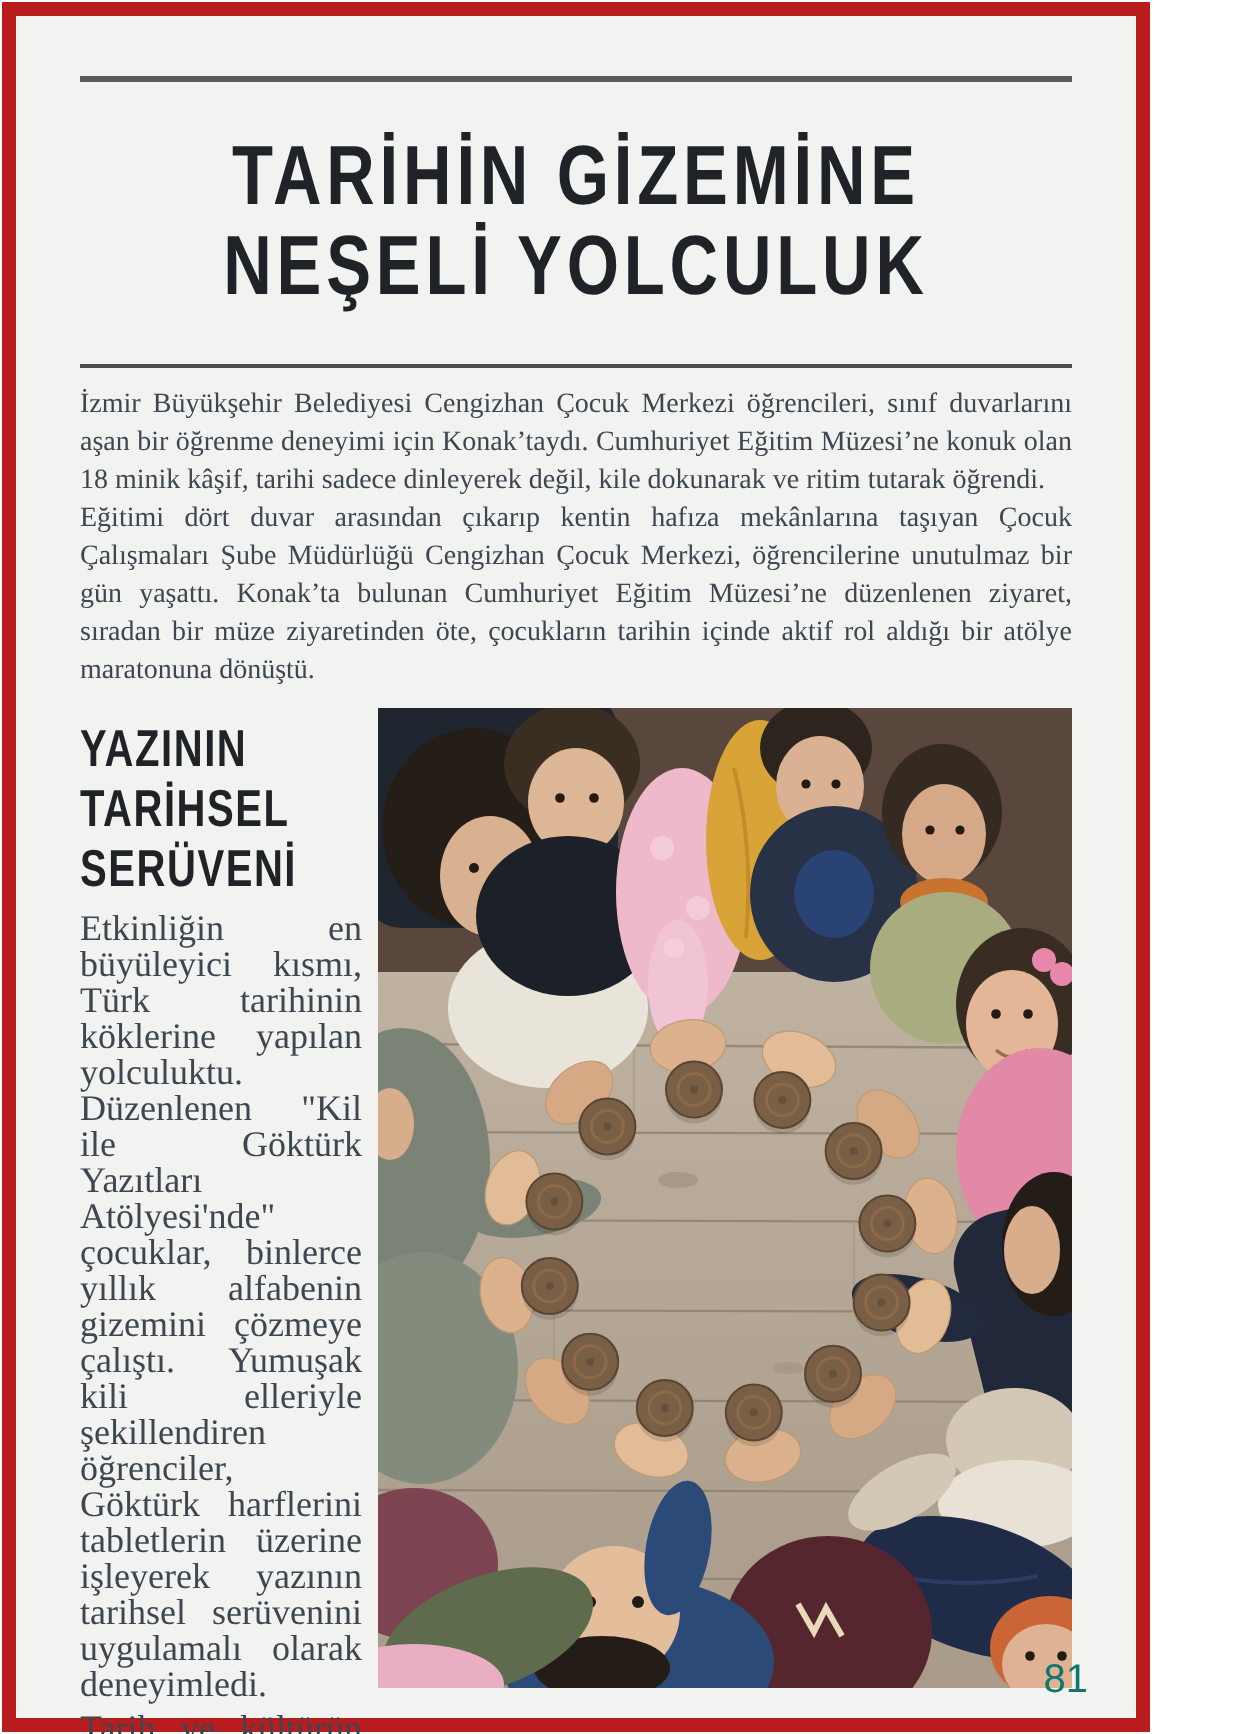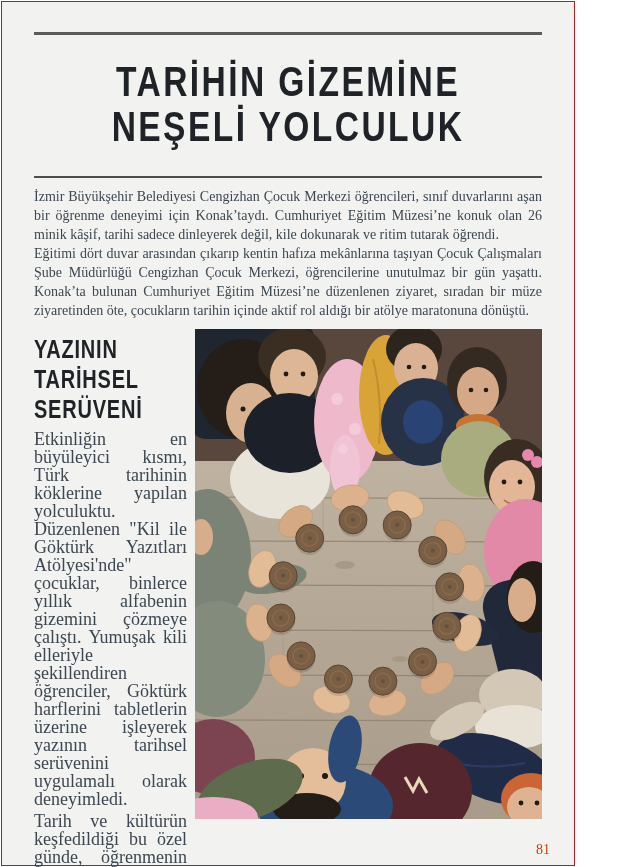--- a/index.html
+++ b/index.html
@@ -1,55 +1,55 @@
 <!DOCTYPE html>
 <html lang="tr"><head>
 <meta charset="utf-8">
 <style>
   html,body{margin:0;padding:0;width:617px;height:867px;overflow:hidden;background:#ffffff;}
   .page{
     position:relative;box-sizing:border-box;margin:1px;width:574px;height:865px;
-    background:#f2f2f0;border:1px solid #b91c1c;padding:0 32px;
+    background:#f2f2f0;border:7px solid #b91c1c;padding:0 32px;
     font-family:"Liberation Serif",serif;
   }
   .top-rule{margin-top:30px;height:3px;background:#5b5b5b;}
   .title{margin:24px 0 0 0;text-align:center;color:#1f2328;
     font-family:"Liberation Sans",sans-serif;font-weight:bold;font-size:42px;line-height:1.08;letter-spacing:3px;}
   .title-line{display:block;transform:scaleX(0.8);white-space:nowrap;}
   .thin-rule{margin-top:26px;height:2px;background:#4c4c4c;}
   .intro{margin-top:9px;}
   .intro p{margin:0;font-size:14px;line-height:19px;color:#3c4751;text-align:justify;}
   .columns{display:flex;gap:8px;margin-top:2px;}
   .left-col{width:196px;}
   .section-heading{
     margin:13px 0 6px 0;color:#1f2328;font-family:"Liberation Sans",sans-serif;
     font-weight:bold;font-size:26px;line-height:1.15;letter-spacing:1px;
     transform:scaleX(0.77);transform-origin:left center;width:130%;
   }
   .left-col p{margin:0 0 4px 0;font-size:18px;line-height:18px;color:#3c4751;text-align:justify;}
   .photo{margin:7px 0 0 0;width:347px;height:490px;flex:none;}
   .photo svg{display:block;}
-  .page-number{position:absolute;right:24px;bottom:7px;font-size:14px;color:#c2410c;font-family:Liberation Serif, serif;}
+  .page-number{position:absolute;right:24px;bottom:7px;font-size:20px;color:#0f766e;font-family:Liberation Sans, sans-serif;}
 </style>
 </head>
 <body>
 
 <div class="page">
 
   <div class="top-rule"></div>
 
   <h1 class="title">
     <span class="title-line">TARİHİN GİZEMİNE</span>
     <span class="title-line">NEŞELİ YOLCULUK</span>
   </h1>
 
   <div class="thin-rule"></div>
 
   <div class="intro">
-    <p>İzmir Büyükşehir Belediyesi Cengizhan Çocuk Merkezi öğrencileri, sınıf duvarlarını aşan bir öğrenme deneyimi için Konak’taydı. Cumhuriyet Eğitim Müzesi’ne konuk olan 26 minik kâşif, tarihi sadece dinleyerek değil, kile dokunarak ve ritim tutarak öğrendi.</p>
+    <p>İzmir Büyükşehir Belediyesi Cengizhan Çocuk Merkezi öğrencileri, sınıf duvarlarını aşan bir öğrenme deneyimi için Konak’taydı. Cumhuriyet Eğitim Müzesi’ne konuk olan 18 minik kâşif, tarihi sadece dinleyerek değil, kile dokunarak ve ritim tutarak öğrendi.</p>
     <p>Eğitimi dört duvar arasından çıkarıp kentin hafıza mekânlarına taşıyan Çocuk Çalışmaları Şube Müdürlüğü Cengizhan Çocuk Merkezi, öğrencilerine unutulmaz bir gün yaşattı. Konak’ta bulunan Cumhuriyet Eğitim Müzesi’ne düzenlenen ziyaret, sıradan bir müze ziyaretinden öte, çocukların tarihin içinde aktif rol aldığı bir atölye maratonuna dönüştü.</p>
   </div>
 
   <div class="columns">
 
     <div class="left-col">
       <h2 class="section-heading">YAZININ TARİHSEL SERÜVENİ</h2>
       <p>Etkinliğin en büyüleyici kısmı, Türk tarihinin köklerine yapılan yolculuktu. Düzenlenen "Kil ile Göktürk Yazıtları Atölyesi'nde" çocuklar, binlerce yıllık alfabenin gizemini çözmeye çalıştı. Yumuşak kili elleriyle şekillendiren öğrenciler, Göktürk harflerini tabletlerin üzerine işleyerek yazının tarihsel serüvenini uygulamalı olarak deneyimledi.</p>
       <p>Tarih ve kültürün keşfedildiği bu özel günde, öğrenmenin coşkusu müzikle birleşti. Katıldıkları "Ritim Atölyesi'nde" enerjilerini açığa çıkaran çocuklar, müzenin tarihi atmosferinde hem eğlendi hem de takım olmanın keyfini yaşadı.</p>
     </div>

